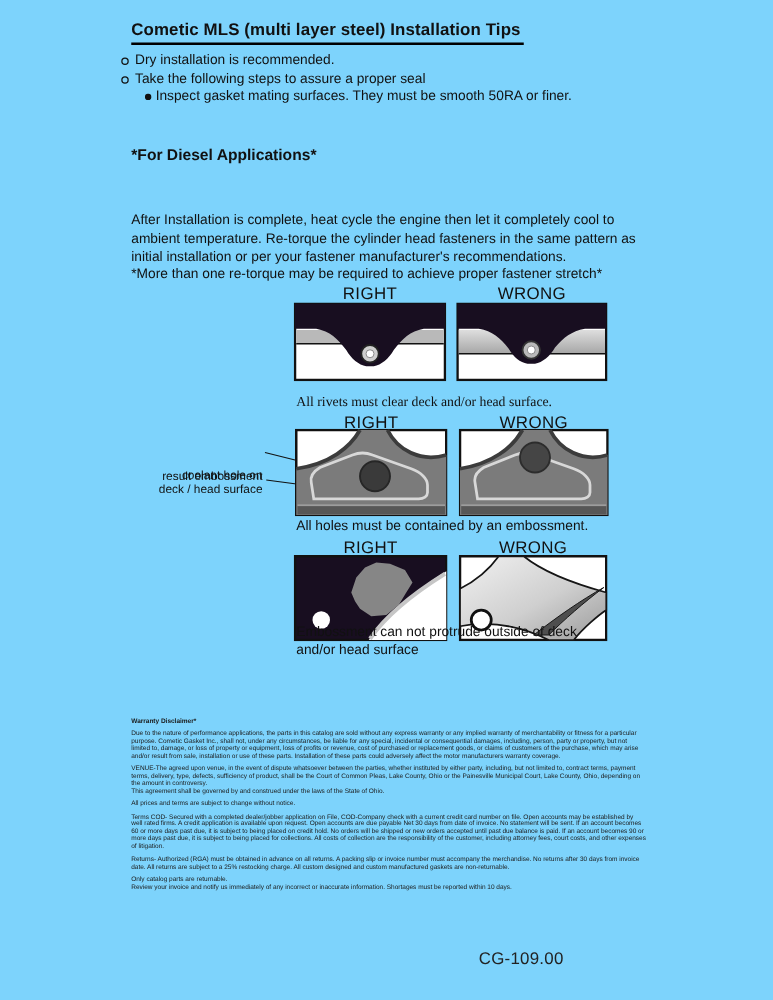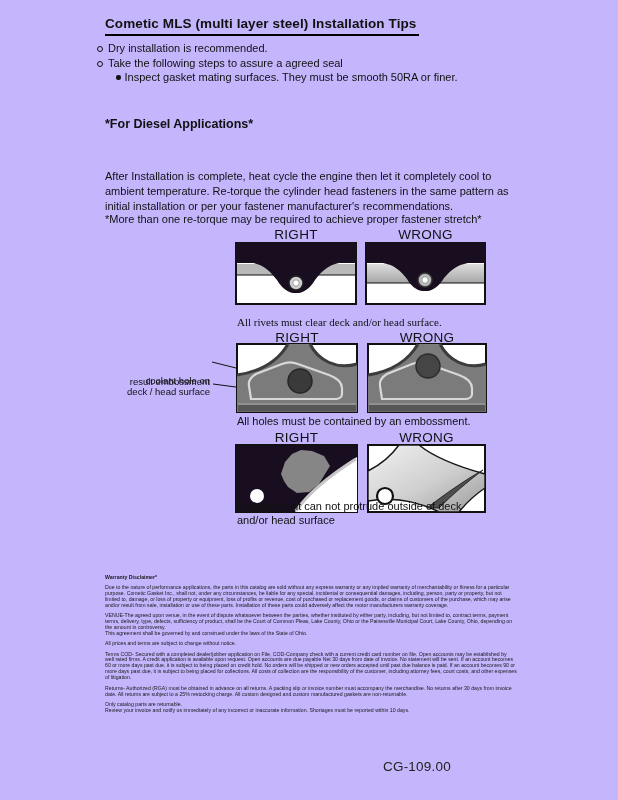--- a/index.html
+++ b/index.html
@@ -1,17 +1,17 @@
 <!DOCTYPE html>
 <html><head>
 <meta charset="utf-8">
 <style>
   html,body{margin:0;padding:0;background:#ffffff;}
   #page{
-    position:relative;width:618px;height:800px;background:#c4b5fd;
+    position:relative;width:618px;height:800px;background:#7dd3fc;
     font-family:"Liberation Sans","DejaVu Sans",sans-serif;color:#111;
     overflow:hidden;
   }
   .abs{position:absolute;}
   .title{
     left:105px;top:16px;font-size:13.5px;font-weight:bold;
     border-bottom:2px solid #000;padding-bottom:3px;padding-right:3px;
     letter-spacing:.1px;
   }
   .bullets{left:97px;top:42px;font-size:11px;}
@@ -44,21 +44,21 @@
 
   <div class="abs title">Cometic MLS (multi layer steel) Installation Tips</div>
 
   <div class="abs bullets">
     <div class="brow">
       <span class="mark-open"></span>
       <span>Dry installation is recommended.</span>
     </div>
     <div class="brow">
       <span class="mark-open"></span>
-      <span>Take the following steps to assure a agreed seal</span>
+      <span>Take the following steps to assure a proper seal</span>
     </div>
     <div class="brow sub">
       <span class="mark-fill"></span>
       <span>Inspect gasket mating surfaces.  They must be smooth 50RA or finer.</span>
     </div>
   </div>
 
   <div class="abs h2">*For Diesel Applications*</div>
   <div class="abs para" style="top:169px;">After Installation is complete, heat cycle the engine then let it completely cool to ambient temperature. Re-torque the cylinder head fasteners in the same pattern as initial installation or per your fastener manufacturer's recommendations.</div>
   <div class="abs para" style="top:212px;">*More than one re-torque may be required to achieve proper fastener stretch*</div>

